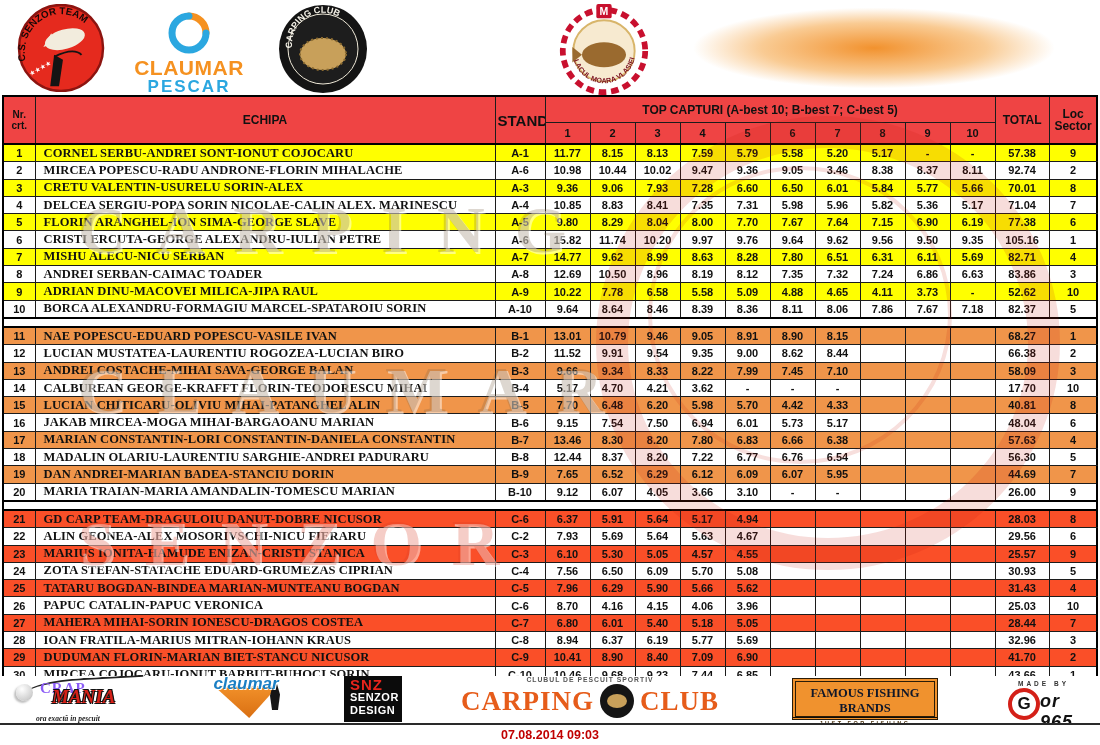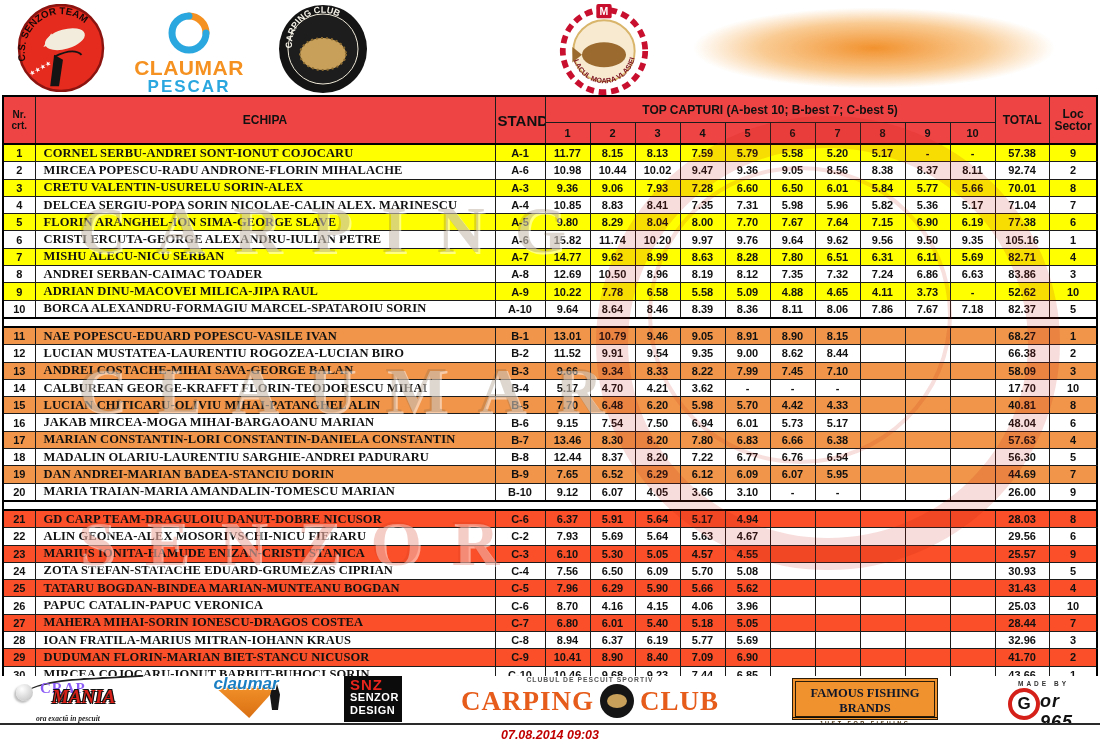--- a/index.html
+++ b/index.html
@@ -104,21 +104,21 @@
            border-bottom:1px solid #120d04;display:inline-block;padding:0 2px 1px;}
   .fb-tag{font-size:5.5px;font-weight:bold;letter-spacing:2.5px;color:#4a3210;margin-top:2px;}
   .gor{left:1000px;top:4px;width:96px;height:40px;}
   .gor-madeby{position:absolute;left:18px;top:0;font-size:6.5px;letter-spacing:3px;color:#333;font-weight:bold;}
   .gor-ring{position:absolute;left:8px;top:8px;width:24px;height:24px;border-radius:50%;border:4px solid #d42018;
             background:#fff;text-align:center;line-height:24px;font-weight:900;font-size:17px;color:#111;}
   .gor-rest{position:absolute;left:40px;top:11px;font-weight:900;font-style:italic;font-size:18px;color:#111;letter-spacing:1px;}
 
   .bottom-strip{position:absolute;top:723px;left:0;width:1100px;height:22px;border-top:2px solid #2a2a2a;
                 text-align:center;background:#fff;}
-  .date-text{display:inline-block;margin-top:3px;font-weight:bold;font-style:italic;font-size:12.5px;color:#c00000;}
+  .date-text{display:inline-block;margin-top:3px;font-weight:bold;font-size:12.5px;color:#c00000;}
 </style>
 </head>
 <body>
 
 <div class="page">
 
   <div class="top-strip">
 
     <div class="logo logo-senzor-team">
       <svg width="90" height="88" viewBox="0 0 90 90">
@@ -239,21 +239,21 @@
           <tr class="row-a">
             <td class="c-nr">2</td>
             <td class="c-team">MIRCEA POPESCU-RADU ANDRONE-FLORIN MIHALACHE</td>
             <td class="c-stand">A-6</td>
             <td class="c-val">10.98</td>
             <td class="c-val">10.44</td>
             <td class="c-val">10.02</td>
             <td class="c-val">9.47</td>
             <td class="c-val">9.36</td>
             <td class="c-val">9.05</td>
-            <td class="c-val">8.56</td>
+            <td class="c-val">3.46</td>
             <td class="c-val">8.38</td>
             <td class="c-val">8.37</td>
             <td class="c-val">8.11</td>
             <td class="c-total">92.74</td>
             <td class="c-loc">2</td>
           </tr>
           <tr class="row-a shaded">
             <td class="c-nr">3</td>
             <td class="c-team">CRETU VALENTIN-USURELU SORIN-ALEX</td>
             <td class="c-stand">A-3</td>

